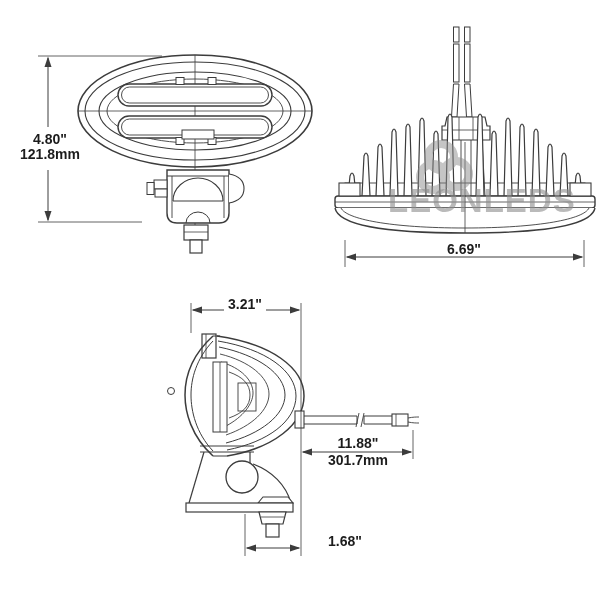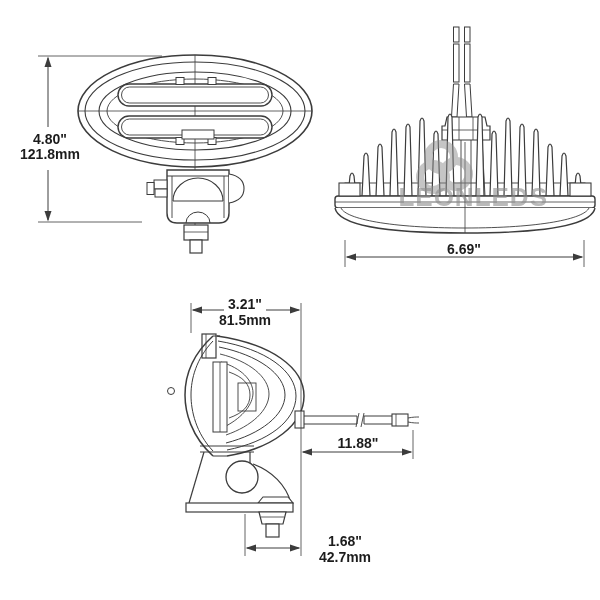--- a/index.html
+++ b/index.html
@@ -2,22 +2,22 @@
 <html><head>
 <meta charset="utf-8">
 <style>
   html,body{margin:0;padding:0;background:#fff;}
   .canvas{position:relative;width:600px;height:600px;background:#ffffff;overflow:hidden;
           font-family:"Liberation Sans", sans-serif;}
   .canvas svg{position:absolute;left:0;top:0;}
   .dim-label{position:absolute;text-align:center;font-weight:bold;color:#1c1c1c;
              font-size:14px;line-height:15px;letter-spacing:0px;white-space:nowrap;}
   .dim-label span{display:block;}
-  .watermark{position:absolute;left:388px;top:182px;width:160px;text-align:right;
-             font-size:26px;font-weight:bold;letter-spacing:1px;
+  .watermark{position:absolute;left:388px;top:182px;width:160px;text-align:center;
+             font-size:33px;font-weight:bold;letter-spacing:1px;
              color:rgba(140,140,140,0.60);transform:scaleY(1.02);}
   .stroke{fill:none;stroke:#3c3c3c;}
   .fillw{fill:#ffffff;stroke:#3c3c3c;}
 </style>
 </head>
 <body>
 
 <div class="canvas">
 
 <svg width="600" height="600" viewBox="0 0 600 600">
@@ -203,25 +203,24 @@
   <span>4.80"</span>
   <span>121.8mm</span>
 </div>
 
 <div class="dim-label" style="left:414px;top:242px;width:100px;">
   <span style="margin-bottom:1px;">6.69"</span>
 </div>
 
 <div class="dim-label" style="left:195px;top:297px;width:100px;">
   <span style="margin-bottom:1px;">3.21"</span>
-  <span>81.5mm</span>
 </div>
 
 <div class="dim-label" style="left:308px;top:436px;width:100px;">
   <span style="margin-bottom:2px;">11.88"</span>
+  <span>301.7mm</span>
 </div>
 
 <div class="dim-label" style="left:295px;top:534px;width:100px;">
   <span style="margin-bottom:1px;">1.68"</span>
-  <span>42.7mm</span>
 </div>
 
 </div>
 
 </body></html>

